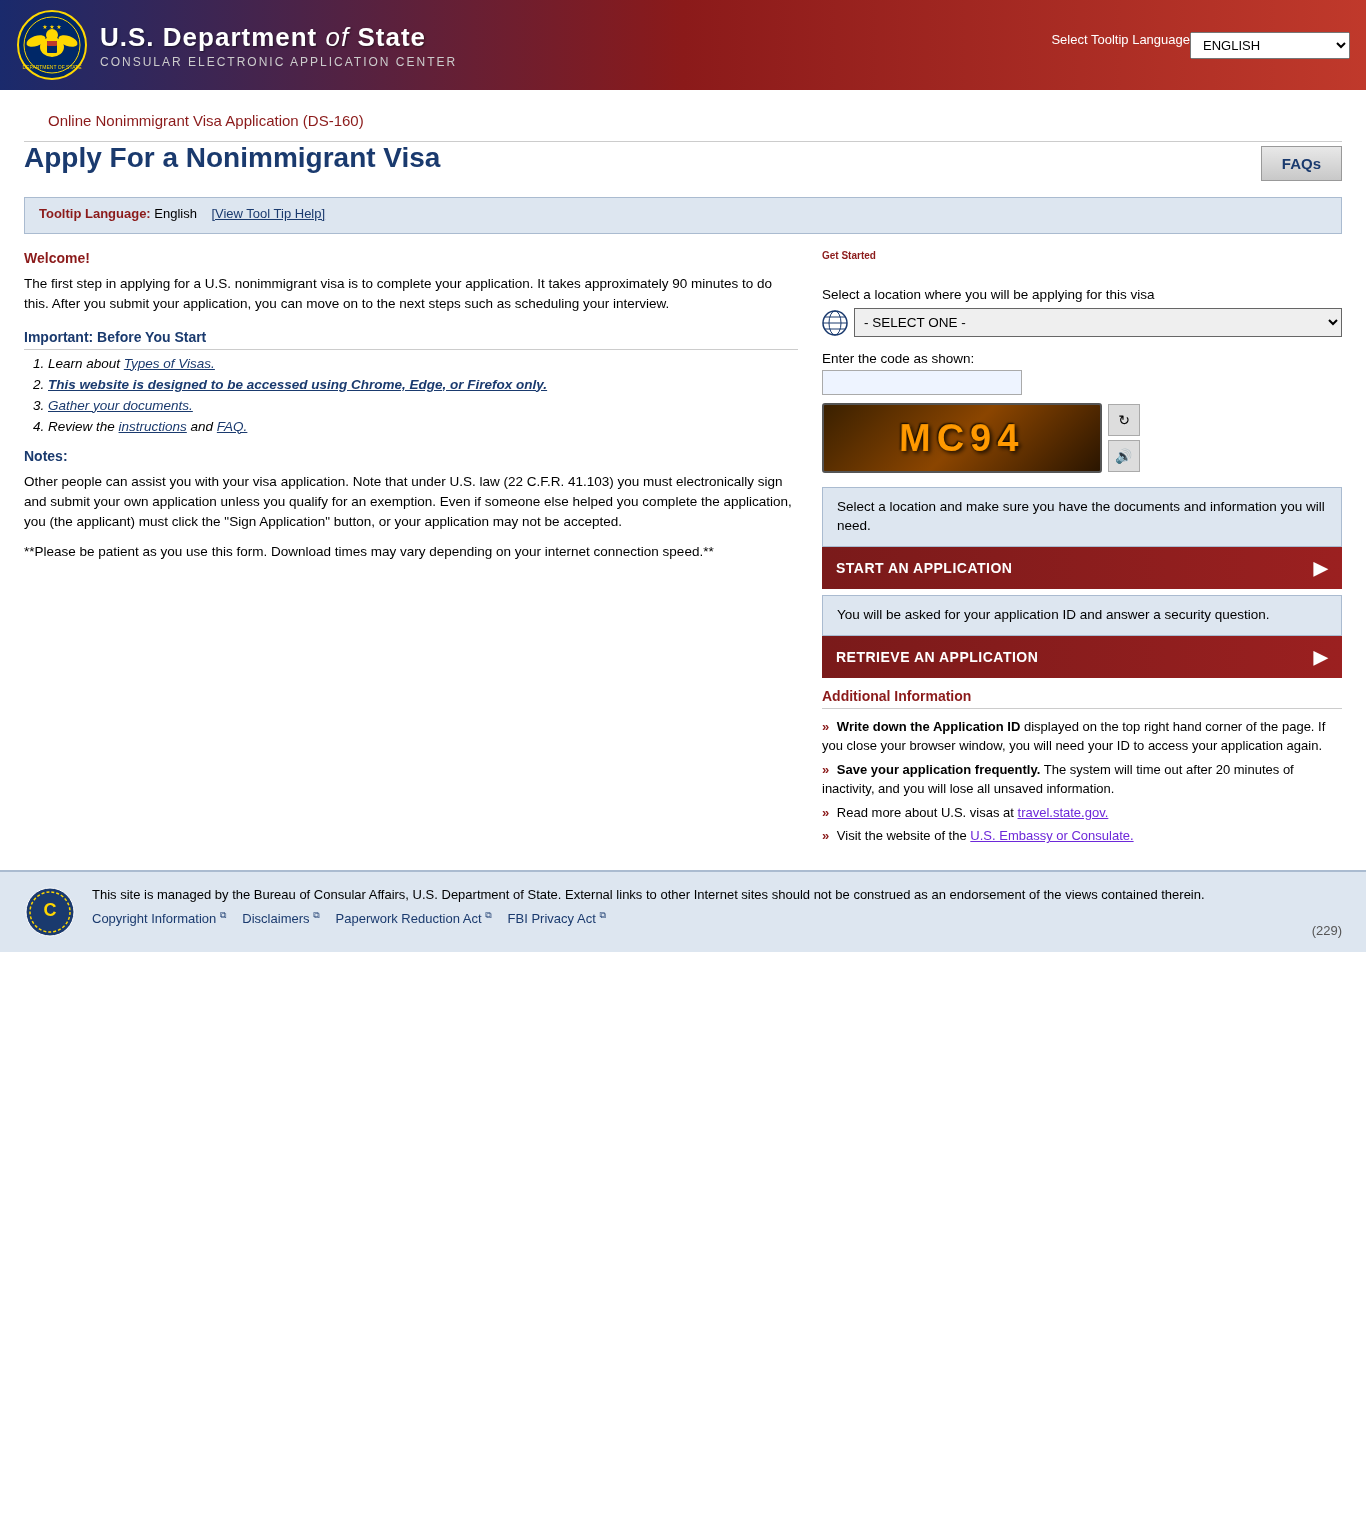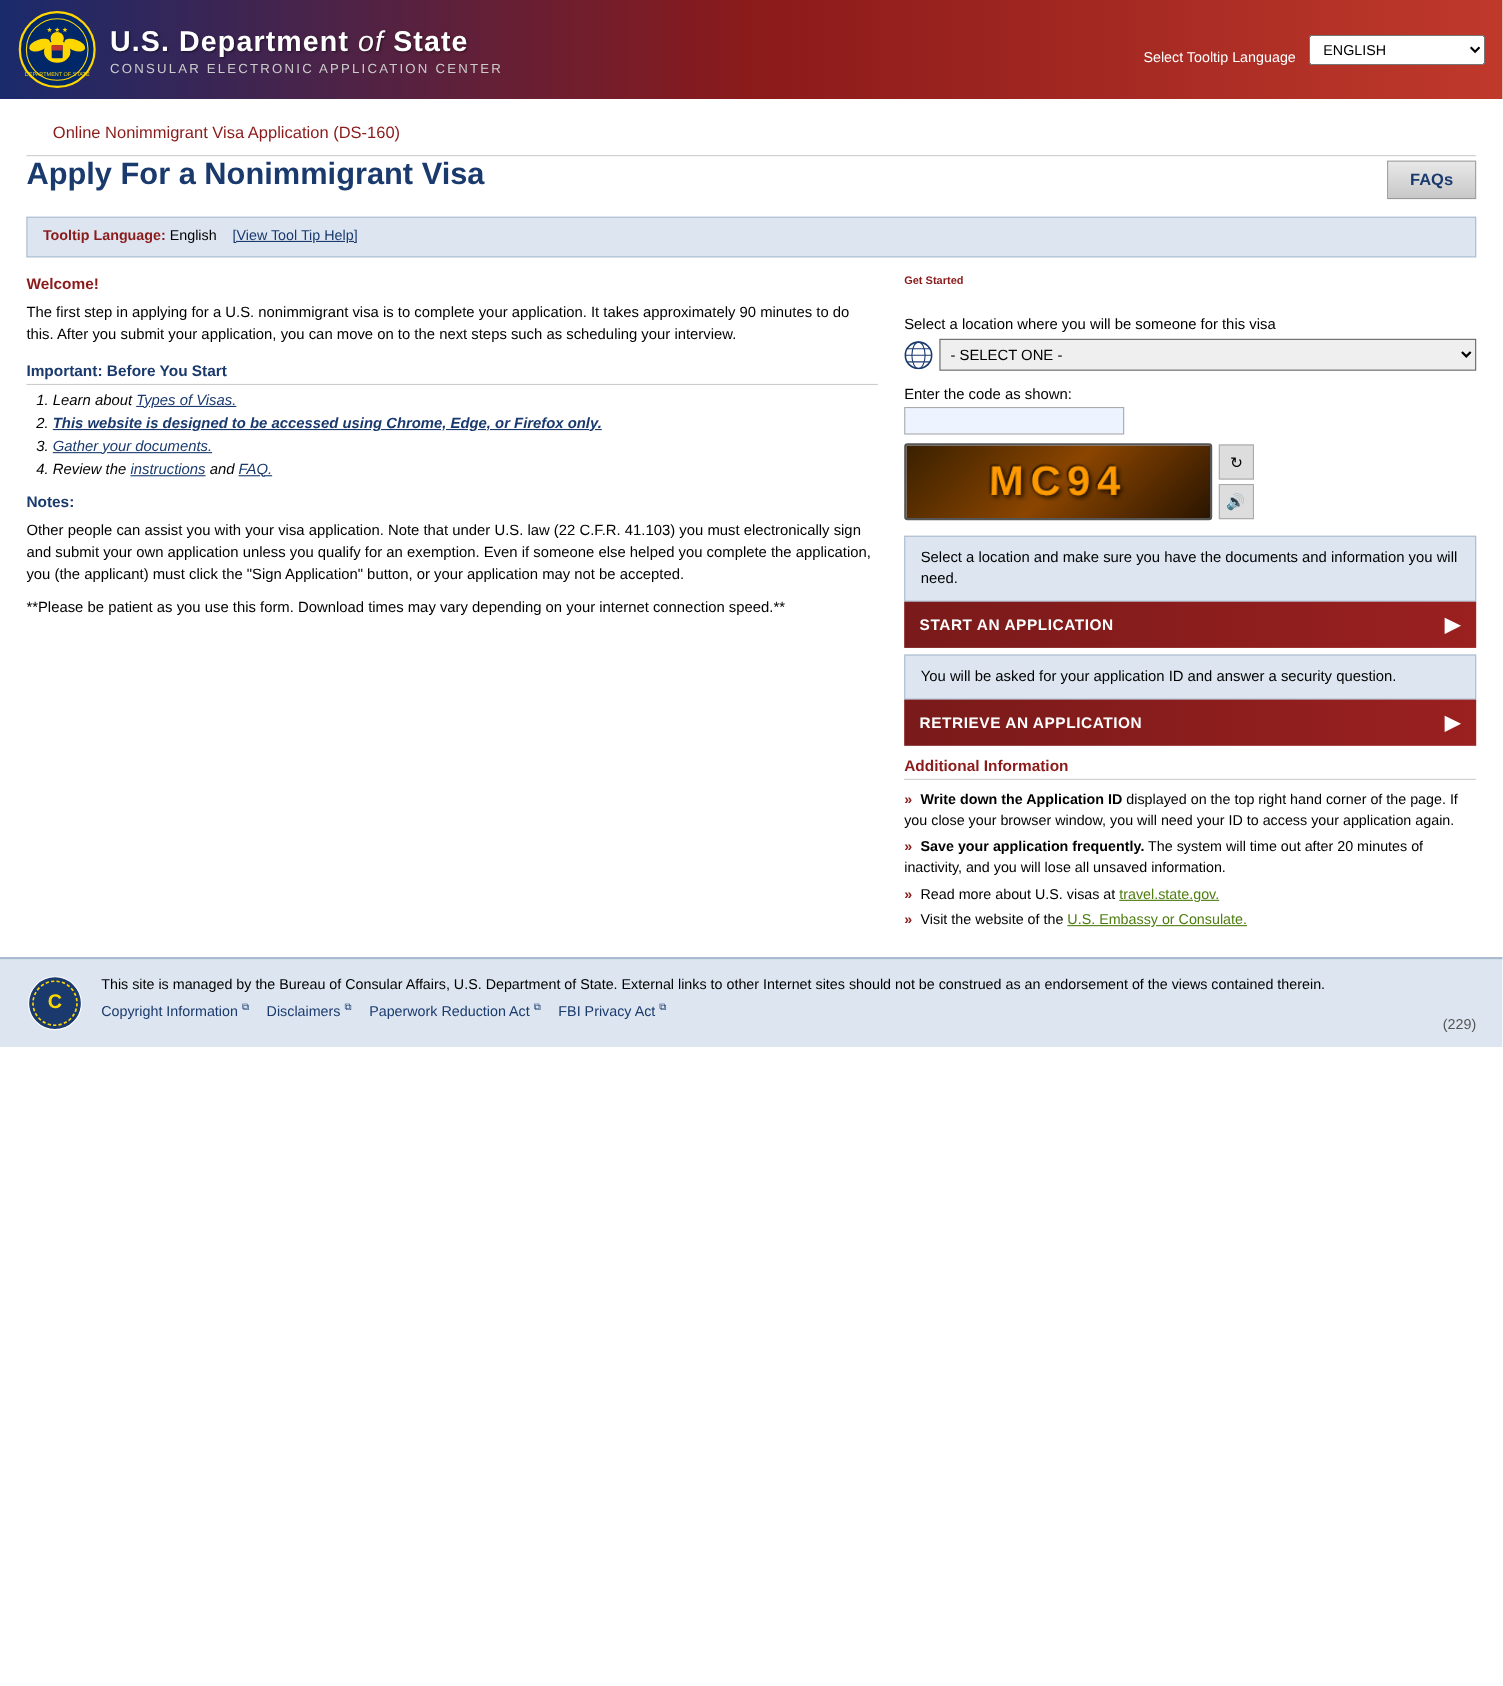--- a/index.html
+++ b/index.html
@@ -39,22 +39,22 @@
     }
     .header-title p {
       font-size: 12px;
       letter-spacing: 2px;
       text-transform: uppercase;
       color: #ccc;
       margin-top: 2px;
     }
     .header-right {
       display: flex;
-      align-items: flex-end;
-      gap: 12px;
+      align-items: flex-start;
+      gap: 0;
       color: #fff;
       font-size: 13px;
     }
     .header-right select {
       padding: 4px 24px 4px 8px;
       font-size: 13px;
       min-width: 160px;
     }
 
     
@@ -320,21 +320,21 @@
       border-bottom: 1px solid #ccc;
       padding-bottom: 4px;
       margin-bottom: 8px;
     }
     .additional-info p {
       font-size: 13px;
       line-height: 1.5;
       margin-bottom: 4px;
     }
     .additional-info a {
-      color: #4d7c0f;
+      color: #6d28d9;
     }
     .additional-info .bullet {
       color: #8b1a1a;
       font-weight: bold;
       margin-right: 4px;
     }
 
     
     .footer {
       background: #dde6f0;
@@ -458,21 +458,21 @@
 
       <div class="notes-heading">Notes:</div>
       <p class="notes-text">Other people can assist you with your visa application. Note that under U.S. law (22 C.F.R. 41.103) you must electronically sign and submit your own application unless you qualify for an exemption. Even if someone else helped you complete the application, you (the applicant) must click the "Sign Application" button, or your application may not be accepted.</p>
       <p class="notes-text">**Please be patient as you use this form. Download times may vary depending on your internet connection speed.**</p>
     </div>
 
     <div class="col-right">
 
       <div class="get-started-heading">Get Started</div>
 
-      <div class="location-label">Select a location where you will be someone for this visa</div>
+      <div class="location-label">Select a location where you will be applying for this visa</div>
 
       <div class="location-select-row">
 
         <svg class="globe-icon" viewBox="0 0 26 26">
           <circle cx="13" cy="13" r="12" fill="none" stroke="#1a3a6e" stroke-width="1.5"></circle>
           <ellipse cx="13" cy="13" rx="6" ry="12" fill="none" stroke="#1a3a6e" stroke-width="1"></ellipse>
           <line x1="1" y1="13" x2="25" y2="13" stroke="#1a3a6e" stroke-width="1"></line>
           <line x1="3" y1="7" x2="23" y2="7" stroke="#1a3a6e" stroke-width="1"></line>
           <line x1="3" y1="19" x2="23" y2="19" stroke="#1a3a6e" stroke-width="1"></line>
         </svg>

